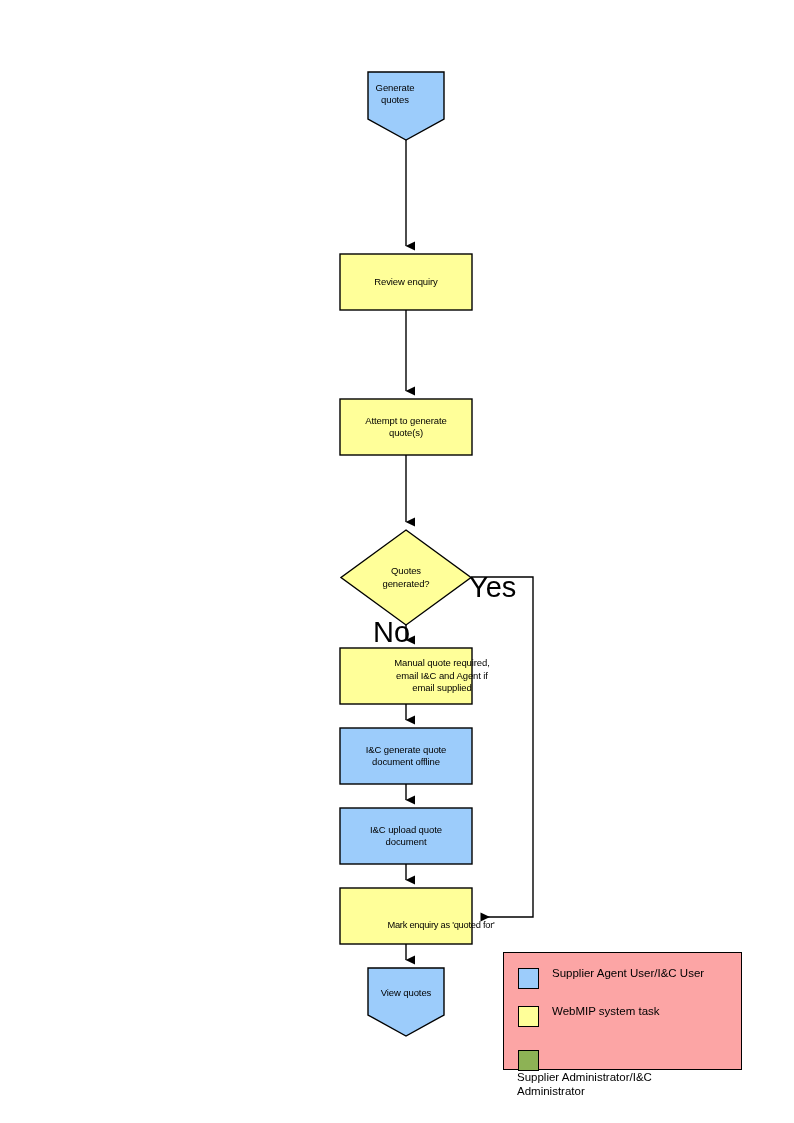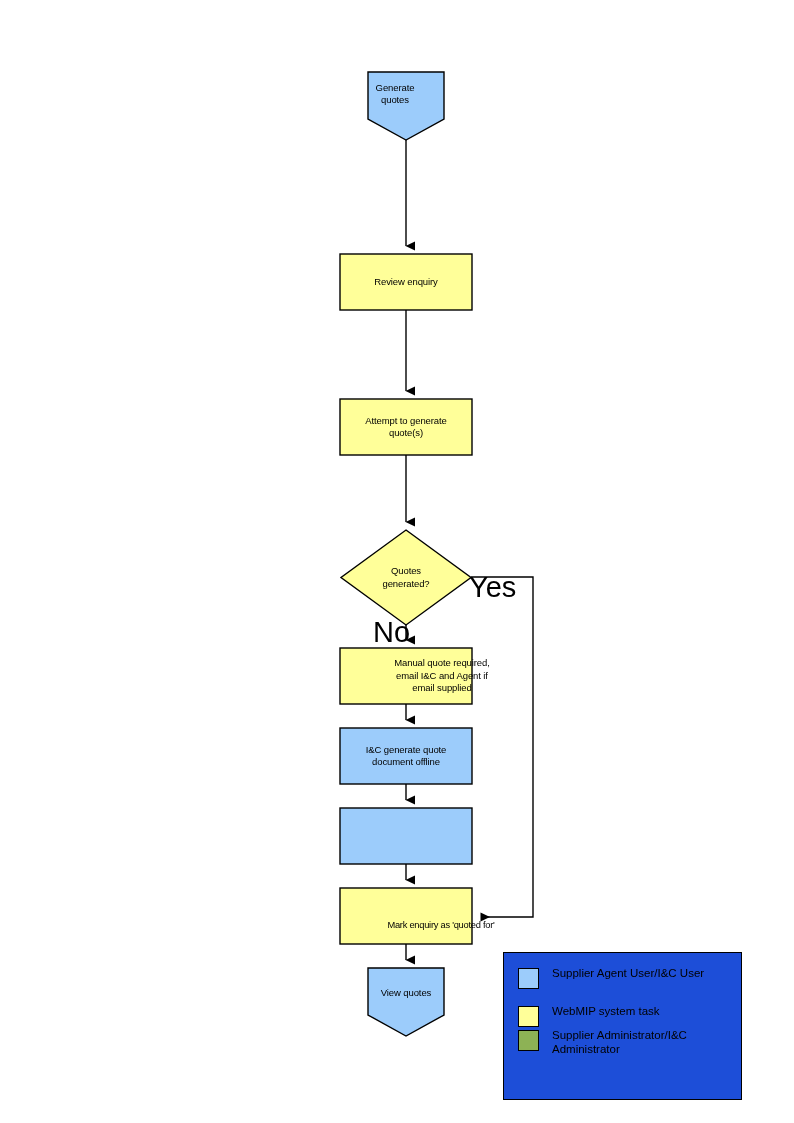--- a/index.html
+++ b/index.html
@@ -52,23 +52,23 @@
     font-size: 29px;
     line-height: 23px;
     color: #000000;
   }
   
   .legend-box {
     position: absolute;
     left: 503px;
     top: 952px;
     width: 239px;
-    height: 148px;
+    height: 118px;
     border: 1px solid #000000;
-    background: #1d4ed8;
+    background: #fca5a5;
     box-sizing: border-box;
   }
   .legend-row {
     position: absolute;
     left: 0;
     width: 100%;
     display: flex;
     align-items: flex-start;
   }
   .legend-swatch {
@@ -156,38 +156,40 @@
   <div class="node-label" style="left:341px; top:530px; width:130px; height:95px;">Quotes
 generated?</div>
 
   <div class="node-label" style="left:340px; top:648px; width:132px; height:56px;padding-left:36px;">Manual quote required,
 email I&amp;C and Agent if
 email supplied</div>
 
   <div class="node-label" style="left:340px; top:728px; width:132px; height:56px;">I&amp;C generate quote
 document offline</div>
 
+  <div class="node-label" style="left:340px; top:808px; width:132px; height:56px;">I&amp;C upload quote
+document</div>
 
   <div class="node-label" style="left:340px; top:888px; width:132px; height:74px; font-size:9.3px; letter-spacing:-0.25px;margin-left:35px;">Mark enquiry as 'quoted for'</div>
 
   <div class="node-label" style="left:368px; top:968px; width:76px; height:50px;">View quotes</div>
 
   <div class="branch-label" style="left:469px; top:576px;">Yes</div>
 
   <div class="branch-label" style="left:373px; top:621px;">No</div>
 
   <div class="legend-box">
     <div class="legend-row" style="top:14px;">
       <span class="legend-swatch" style="background:#9CCCFB;"></span>
       <span class="legend-text">Supplier Agent User/I&amp;C User</span>
     </div>
     <div class="legend-row" style="top:52px;text-align:center;">
       <span class="legend-swatch" style="background:#FFFF99;"></span>
       <span class="legend-text">WebMIP system task</span>
     </div>
-    <div class="legend-row" style="top:76px;">
+    <div class="legend-row" style="top:96px;flex-direction:column;">
       <span class="legend-swatch" style="background:#8DB255;"></span>
       <span class="legend-text">Supplier Administrator/I&amp;C
 Administrator</span>
     </div>
   </div>
 
 </div>
 
 </body></html>

